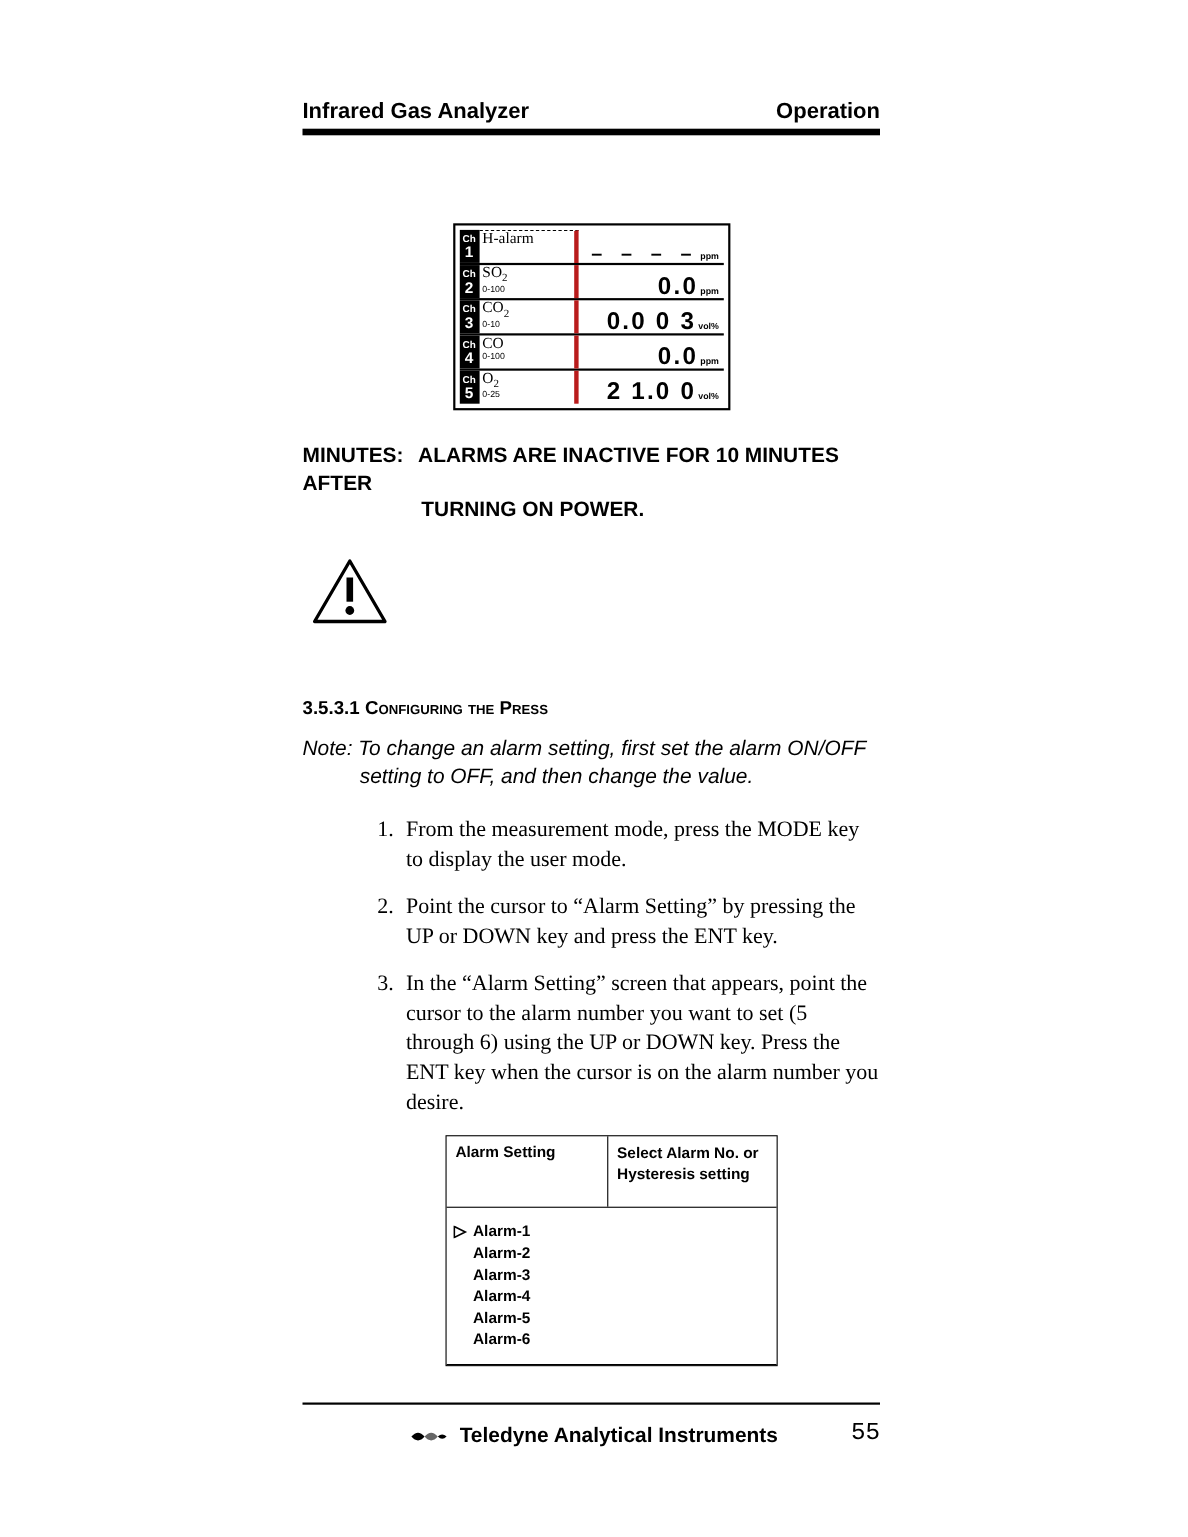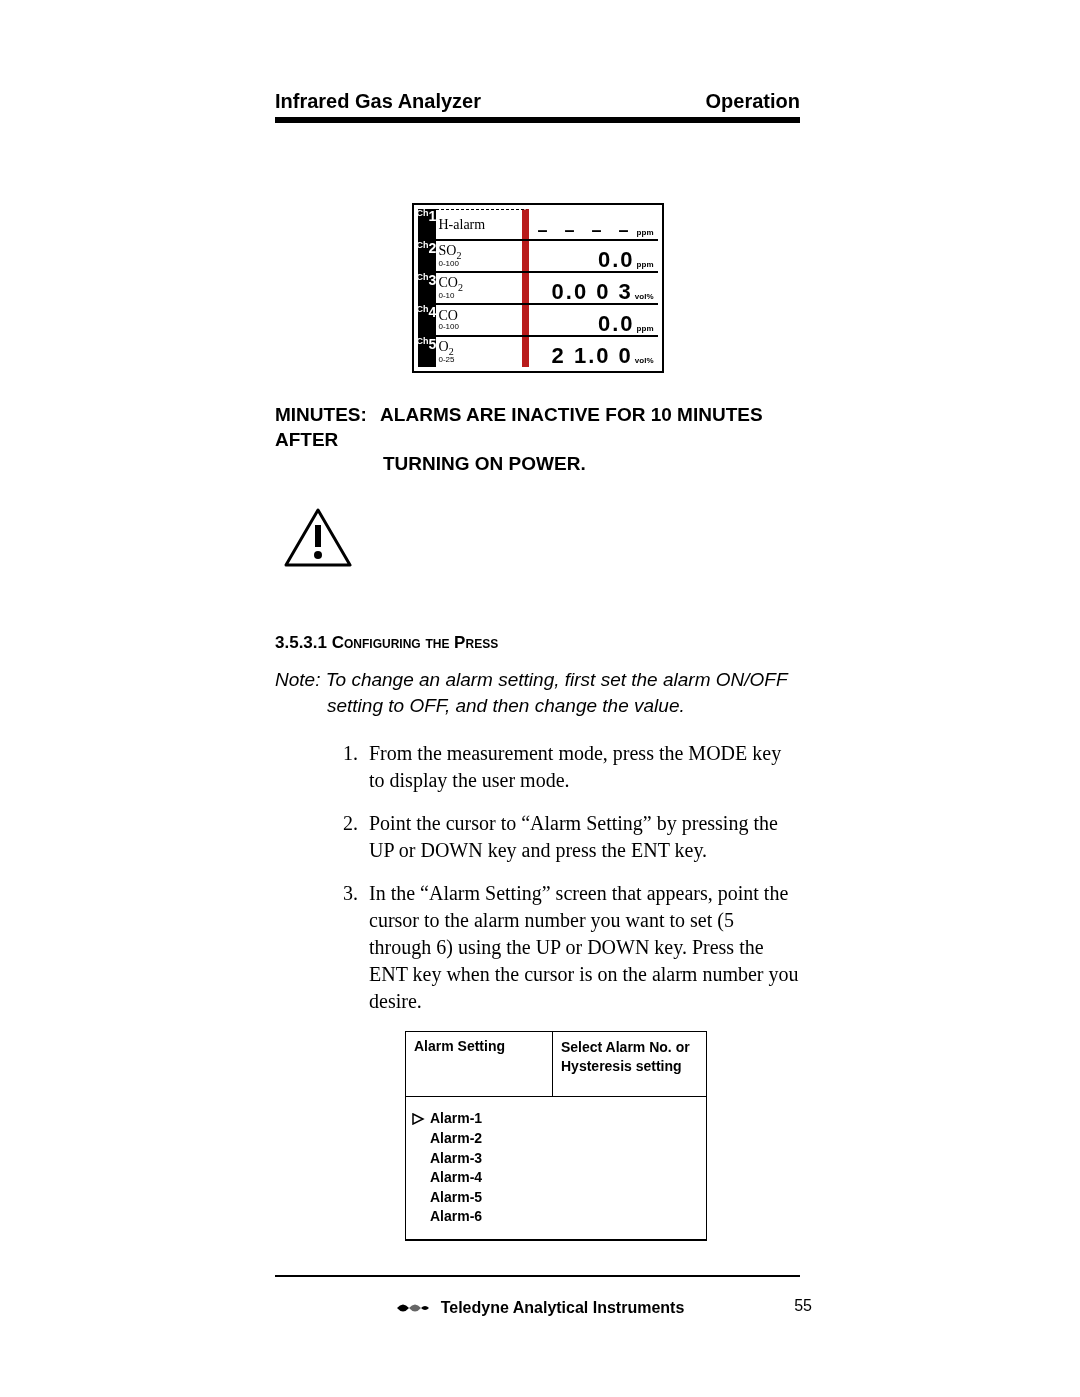--- a/index.html
+++ b/index.html
@@ -47,32 +47,31 @@
   .lcd-row:last-child { border-bottom: none; }
   .lcd-ch {
     width: 18px;
     background: #000;
     color: #fff;
     font-family: Arial, sans-serif;
     font-size: 9px;
     font-weight: bold;
     text-align: center;
     display: flex;
-    flex-direction: row;
+    flex-direction: column;
     justify-content: center;
     line-height: 1;
   }
   .lcd-ch .num { font-size: 14px; }
   .lcd-label {
     width: 80px;
     padding: 1px 3px;
-    border-right: 7px solid #b91c1c;
+    border-right: 4px solid #b91c1c;
     display: flex;
     flex-direction: column;
-    justify-content: center;
     line-height: 1;
   }
   .lcd-label .gas { font-size: 14px; font-family: "Times New Roman", serif; }
   .lcd-label .gas .sub { font-size: 10px; vertical-align: sub; }
   .lcd-label .rng { font-size: 8px; font-family: Arial, sans-serif; }
   .lcd-value {
     flex: 1;
     text-align: right;
     padding: 0 4px;
     display: flex;
@@ -196,32 +195,32 @@
   }
   .footer {
     position: absolute;
     left: 279px; right: 200px;
     bottom: 80px;
     display: flex;
     align-items: center;
     justify-content: center;
     font-family: Arial, Helvetica, sans-serif;
     font-weight: bold;
-    font-size: 16px;
+    font-size: 19px;
   }
   .footer .logo {
     width: 36px; height: 18px;
     margin-right: 10px;
   }
   .page-num {
     position: absolute;
-    right: 188px;
+    right: 200px;
     bottom: 82px;
-    font-family: Liberation Sans, sans-serif;
-    font-size: 16px;
+    font-family: Liberation Mono, monospace;
+    font-size: 22px;
   }
 </style>
 </head>
 <body>
 
 <div class="page">
 
   <div class="header-row">
     <div>Infrared Gas Analyzer</div>
     <div>Operation</div>

